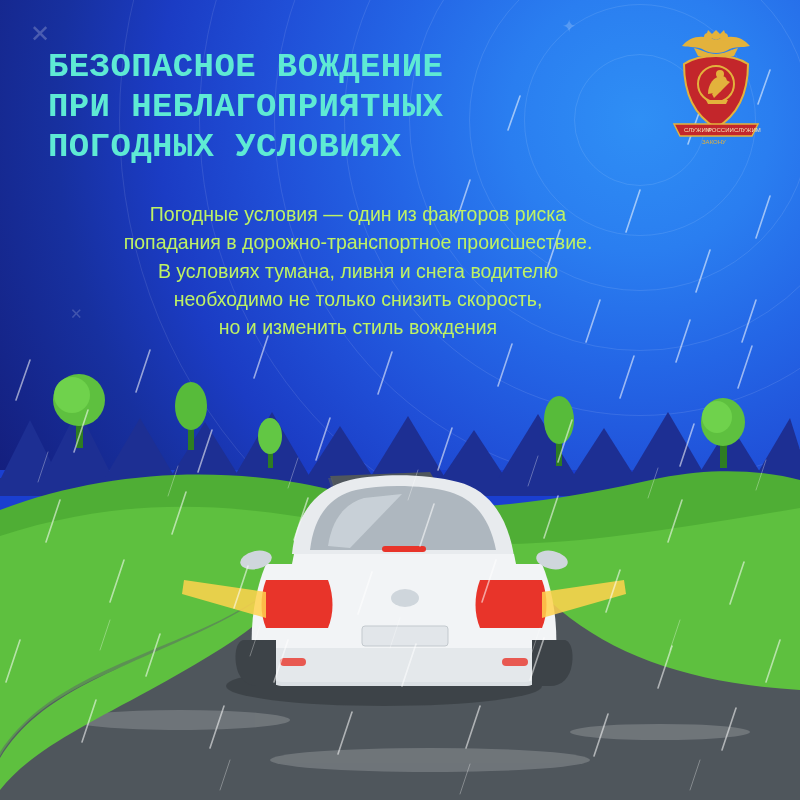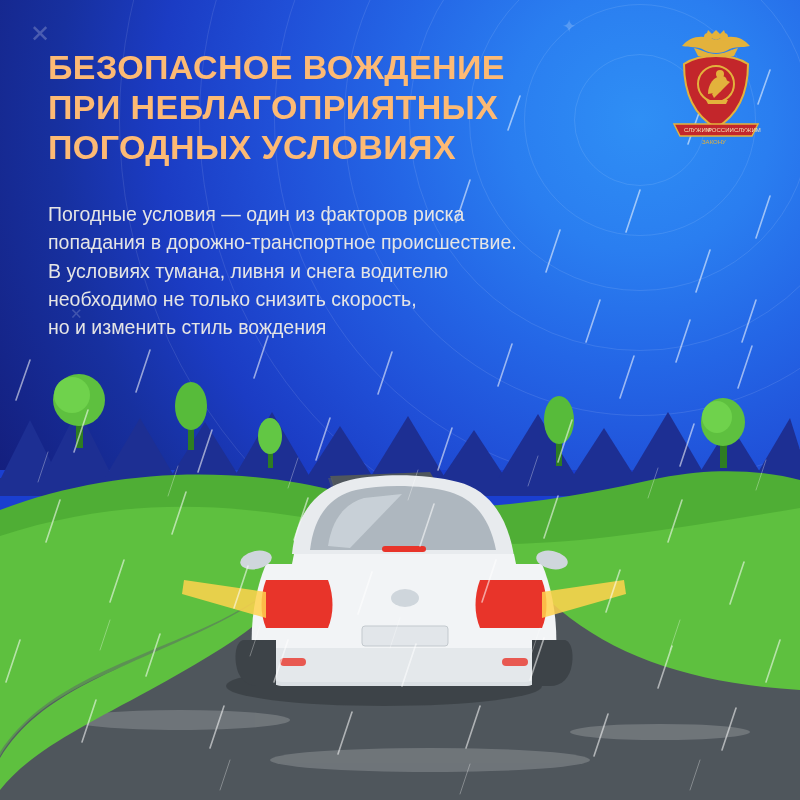--- a/index.html
+++ b/index.html
@@ -43,37 +43,39 @@
     width: 800px; height: 440px;
     overflow: hidden;
   }
 
   
   .title {
     position: absolute;
     left: 48px;
     top: 48px;
     width: 600px;
-    color: #fdba74;
+    color: #5eead4;
     font-weight: bold;
     font-size: 34px;
     line-height: 1.17;
     letter-spacing: 0.4px;
     text-transform: uppercase;
     white-space: pre-line;
+    font-family: Liberation Mono, monospace;
   }
   .subtitle {
     position: absolute;
     left: 48px;
     top: 200px;
     width: 620px;
-    color: #e5e5e5;
+    color: #bef264;
     font-size: 19.5px;
     line-height: 1.45;
     white-space: pre-line;
+    text-align: center;
   }
 
   
   .emblem {
     position: absolute;
     right: 36px;
     top: 24px;
     width: 96px;
     height: 124px;
   }

